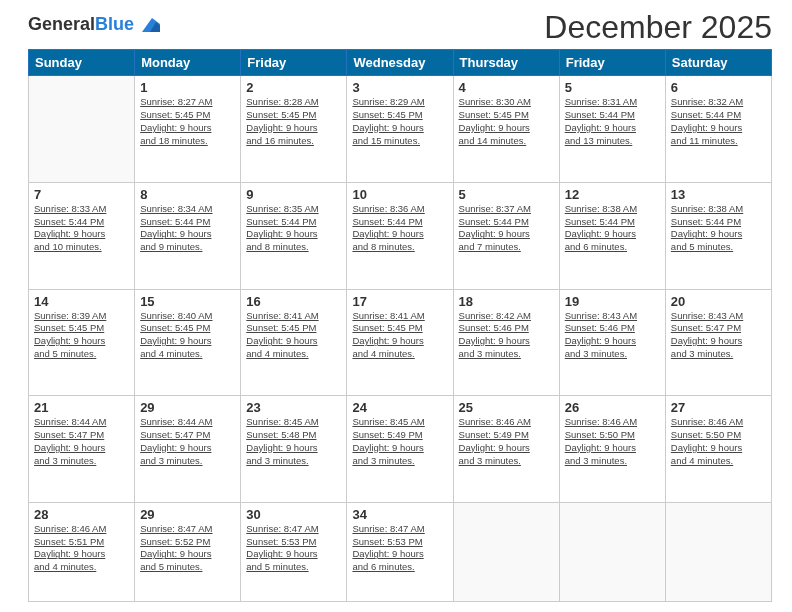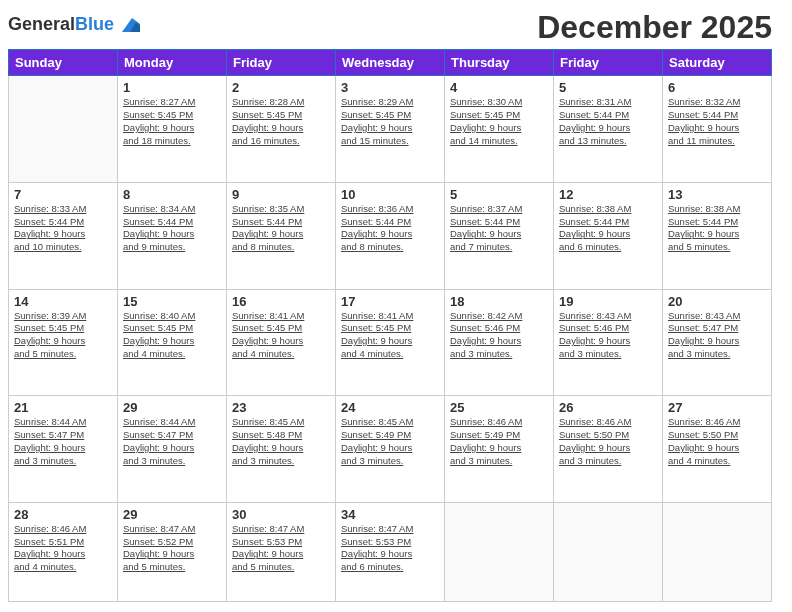--- a/index.html
+++ b/index.html
@@ -8,21 +8,21 @@
       background: #fff;
       width: 792px;
       height: 612px;
       overflow: hidden;
     }
     .page {
       width: 792px;
       height: 612px;
       display: flex;
       flex-direction: column;
-      padding: 10px 20px 10px 8px;
+      padding: 10px 20px 10px 28px;
     }
     .header {
       display: flex;
       align-items: flex-start;
       justify-content: space-between;
       margin-bottom: 4px;
     }
     .logo {
       display: flex;
       align-items: center;
@@ -38,38 +38,38 @@
     .logo-icon {
       width: 22px;
       height: 22px;
       margin-left: 2px;
     }
     .title-block {
       text-align: right;
     }
     .main-title {
       font-size: 32px;
-      font-weight: bold;
+      font-weight: normal;
       color: #333;
       line-height: 1.1;
     }
     .subtitle {
       font-size: 14px;
       color: #555;
       margin-top: 2px;
     }
     .calendar {
       flex: 1;
       border: 1px solid #ccc;
       border-collapse: collapse;
       width: 100%;
       table-layout: fixed;
     }
     .calendar th {
-      background: #6d28d9;
+      background: #0369a1;
       color: #fff;
       text-align: left;
       padding: 5px 6px;
       font-size: 13px;
       font-weight: bold;
       border: 1px solid #2471c0;
     }
     .calendar td {
       border: 1px solid #ccc;
       vertical-align: top;

